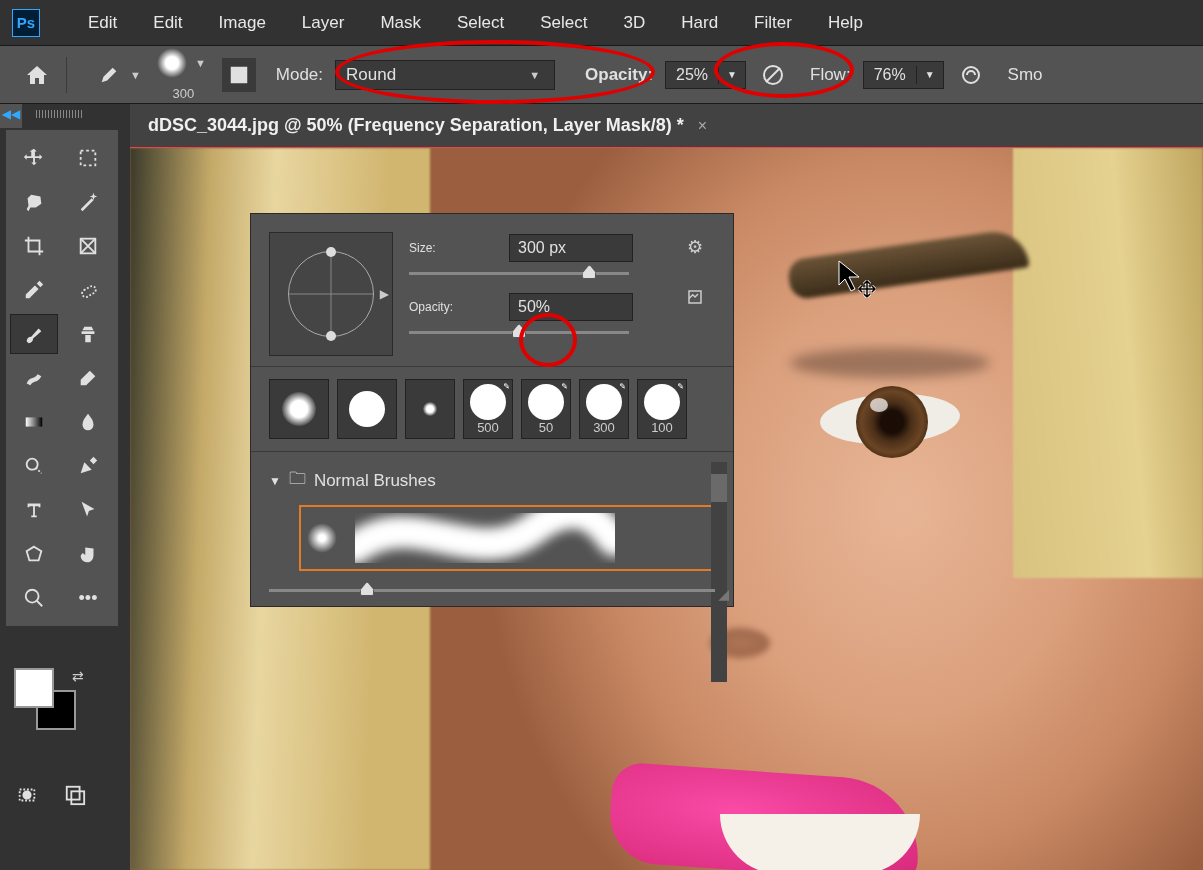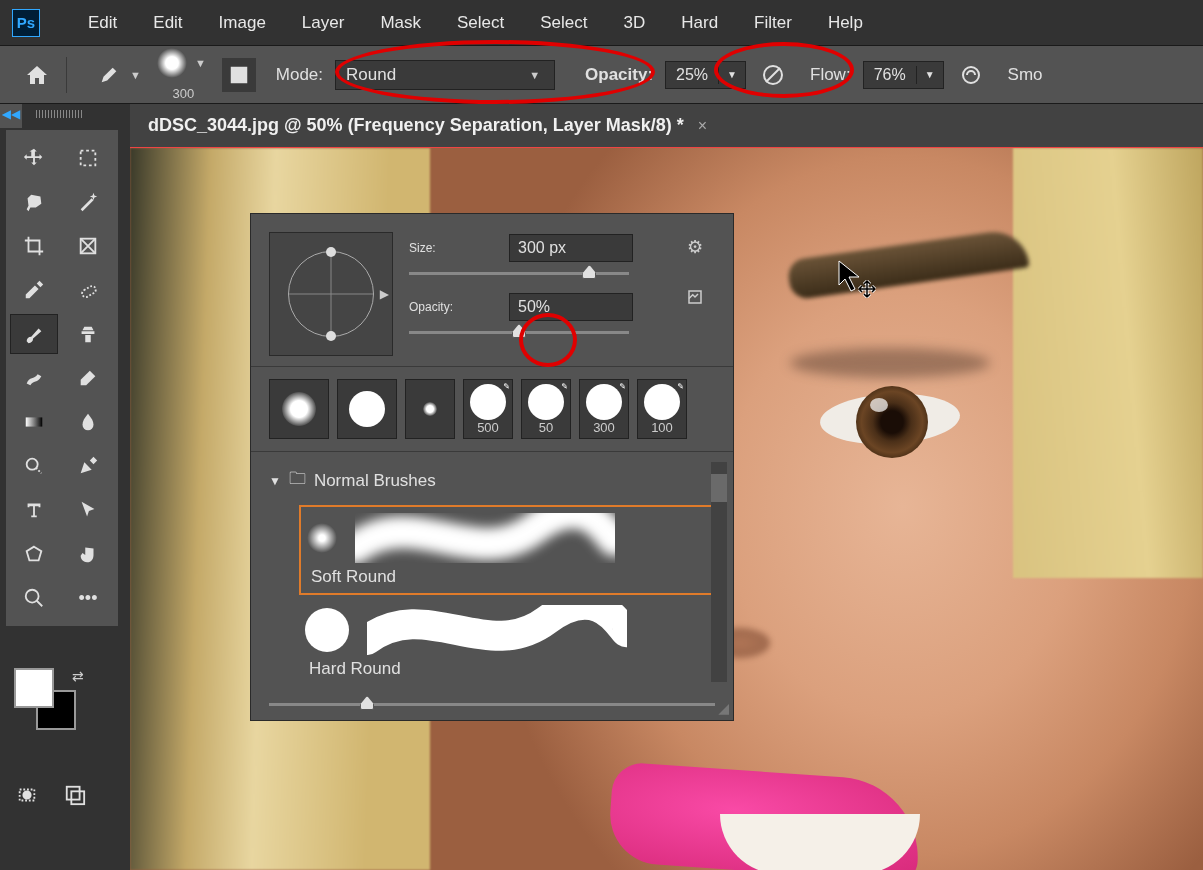--- a/index.html
+++ b/index.html
@@ -397,30 +397,20 @@
       <span>🗀</span>
       <span>Normal Brushes</span>
     </div>
     <div class="brush-item selected">
       <div class="brush-vis">
         <div class="brush-circle soft"></div>
         <svg class="stroke-wave" viewBox="0 0 260 50">
             <path d="M0 35 C 60 -10, 120 60, 180 15 S 260 40, 260 25" stroke="#fff" stroke-width="32" fill="none" stroke-linecap="round" filter="blur(6px)"></path>
           </svg>
       </div>
-      <div class="brush-name">Soft Round</div>
-    </div>
-    <div class="brush-item">
-      <div class="brush-vis">
-        <div class="brush-circle hard"></div>
-        <svg class="stroke-wave" viewBox="0 0 260 50">
-            <path d="M0 35 C 60 -10, 120 60, 180 15 S 260 40, 260 25" stroke="#fff" stroke-width="30" fill="none" stroke-linecap="round"></path>
-          </svg>
-      </div>
-      <div class="brush-name">Hard Round</div>
     </div>
     <div class="list-scroll">
         <div class="list-scroll-thumb"></div>
       </div>
   </div>
   <div class="bottom-slider">
     <div class="slider-track" style="width:100%;">
         <div class="slider-thumb" style="left:22%;"></div>
       </div>
   </div>

